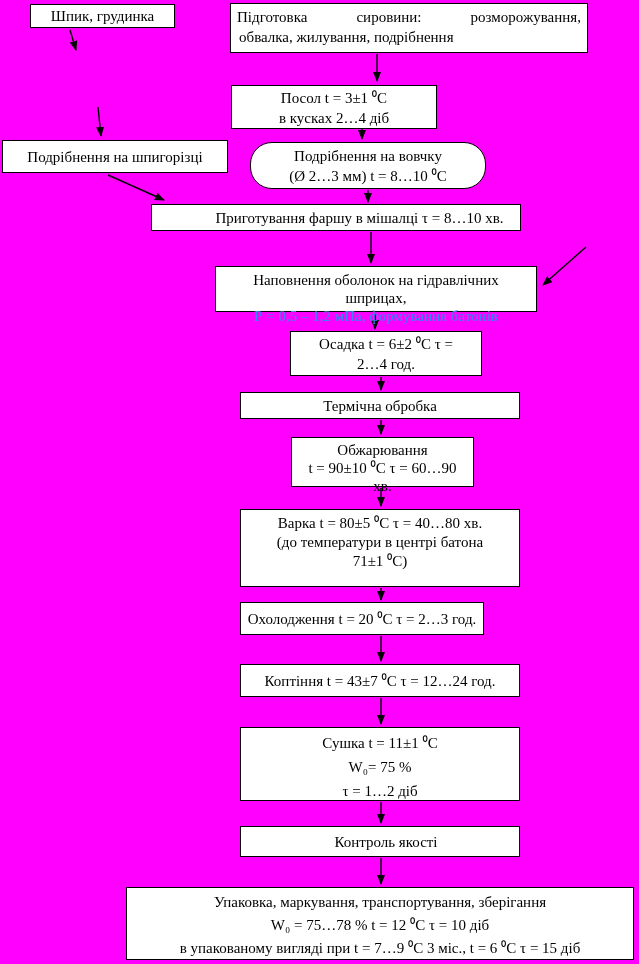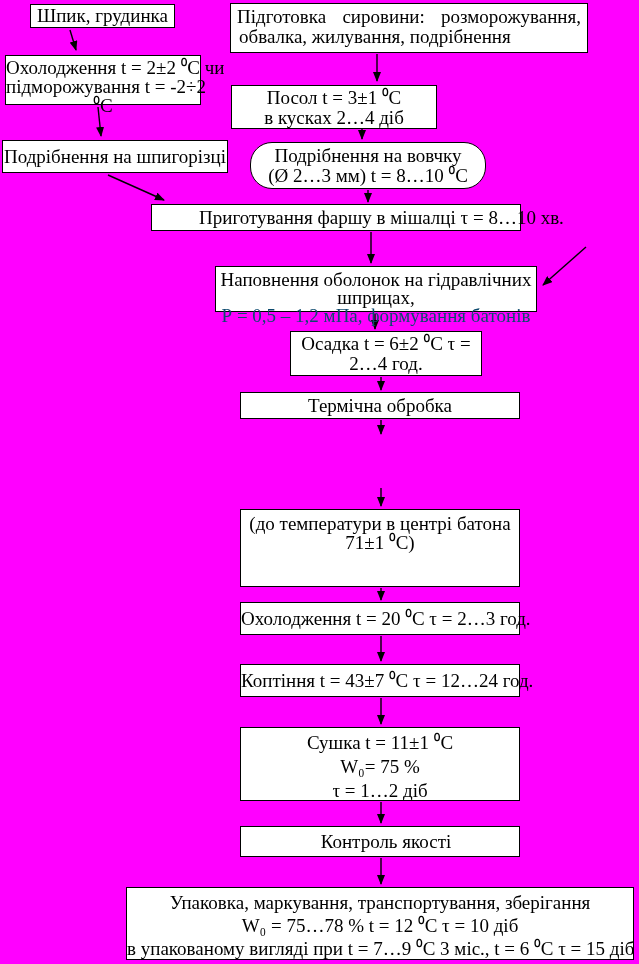--- a/index.html
+++ b/index.html
@@ -11,36 +11,36 @@
     background: #FF00FF;
     font-family: "Liberation Serif", serif;
     color: #000000;
     overflow: hidden;
   }
   .node {
     position: absolute;
     background: #FFFFFF;
     border: 1px solid #000000;
     text-align: center;
-    font-size: 19px;
+    font-size: 15px;
     line-height: 18px;
     overflow: visible;
   }
   .ln { white-space: nowrap; }
   .ln.j {
     white-space: normal;
     text-align: justify;
     text-align-last: justify;
     padding: 0 6px;
   }
   .ln.l {
     text-align: left;
     padding-left: 8px;
   }
-  .ln.blue { color: #0c4a6e; }
+  .ln.blue { color: #3b82f6; }
   #arrows {
     position: absolute;
     left: 0; top: 0;
     width: 639px; height: 964px;
     pointer-events: none;
   }
   #arrows line { stroke: #000000; stroke-width: 1.4; }
 </style>
 </head>
 <body>
@@ -74,25 +74,20 @@
 
   <div class="node" style="left:30px;top:4px;width:145px;height:24px;padding-top:2px;">
     <div class="ln">Шпик, грудинка</div>
   </div>
 
   <div class="node" style="left:230px;top:3px;width:358px;height:50px;padding-top:3px;line-height:20px;">
     <div class="ln j">Підготовка сировини: розморожування,</div>
     <div class="ln l">обвалка, жилування, подрібнення</div>
   </div>
 
-  <div class="node" style="left:5px;top:55px;width:196px;height:50px;padding-top:2px;line-height:19px;">
-    <div class="ln">Охолодження t = 2±2 ⁰С чи</div>
-    <div class="ln">підморожування t = -2÷2</div>
-    <div class="ln">⁰С</div>
-  </div>
 
   <div class="node" style="left:231px;top:85px;width:206px;height:44px;padding-top:2px;line-height:20px;">
     <div class="ln">Посол t = 3±1 ⁰С</div>
     <div class="ln">в кусках 2…4 діб</div>
   </div>
 
   <div class="node" style="left:2px;top:140px;width:226px;height:33px;padding-top:7px;">
     <div class="ln">Подрібнення на шпигорізці</div>
   </div>
 
@@ -113,27 +108,33 @@
 
   <div class="node" style="left:290px;top:331px;width:192px;height:45px;padding-top:2px;line-height:20px;">
     <div class="ln">Осадка t = 6±2 ⁰С τ =</div>
     <div class="ln">2…4 год.</div>
   </div>
 
   <div class="node" style="left:240px;top:392px;width:280px;height:27px;padding-top:4px;">
     <div class="ln">Термічна обробка</div>
   </div>
 
+  <div class="node" style="left:291px;top:437px;width:183px;height:50px;padding-top:3px;line-height:18px;">
+    <div class="ln">Обжарювання</div>
+    <div class="ln">t = 90±10 ⁰С τ = 60…90</div>
+    <div class="ln">хв.</div>
+  </div>
 
   <div class="node" style="left:240px;top:509px;width:280px;height:78px;padding-top:4px;line-height:19px;">
+    <div class="ln">Варка t = 80±5 ⁰С τ = 40…80 хв.</div>
     <div class="ln">(до температури в центрі батона</div>
     <div class="ln">71±1 ⁰С)</div>
   </div>
 
-  <div class="node" style="left:240px;top:602px;width:280px;height:33px;padding-top:7px;">
+  <div class="node" style="left:240px;top:602px;width:244px;height:33px;padding-top:7px;">
     <div class="ln">Охолодження t = 20 ⁰С τ = 2…3 год.</div>
   </div>
 
   <div class="node" style="left:240px;top:664px;width:280px;height:33px;padding-top:7px;">
     <div class="ln">Коптіння t = 43±7 ⁰С τ = 12…24 год.</div>
   </div>
 
   <div class="node" style="left:240px;top:727px;width:280px;height:74px;padding-top:3px;line-height:24px;">
     <div class="ln">Сушка t = 11±1 ⁰С</div>
     <div class="ln">W₀= 75 %</div>

